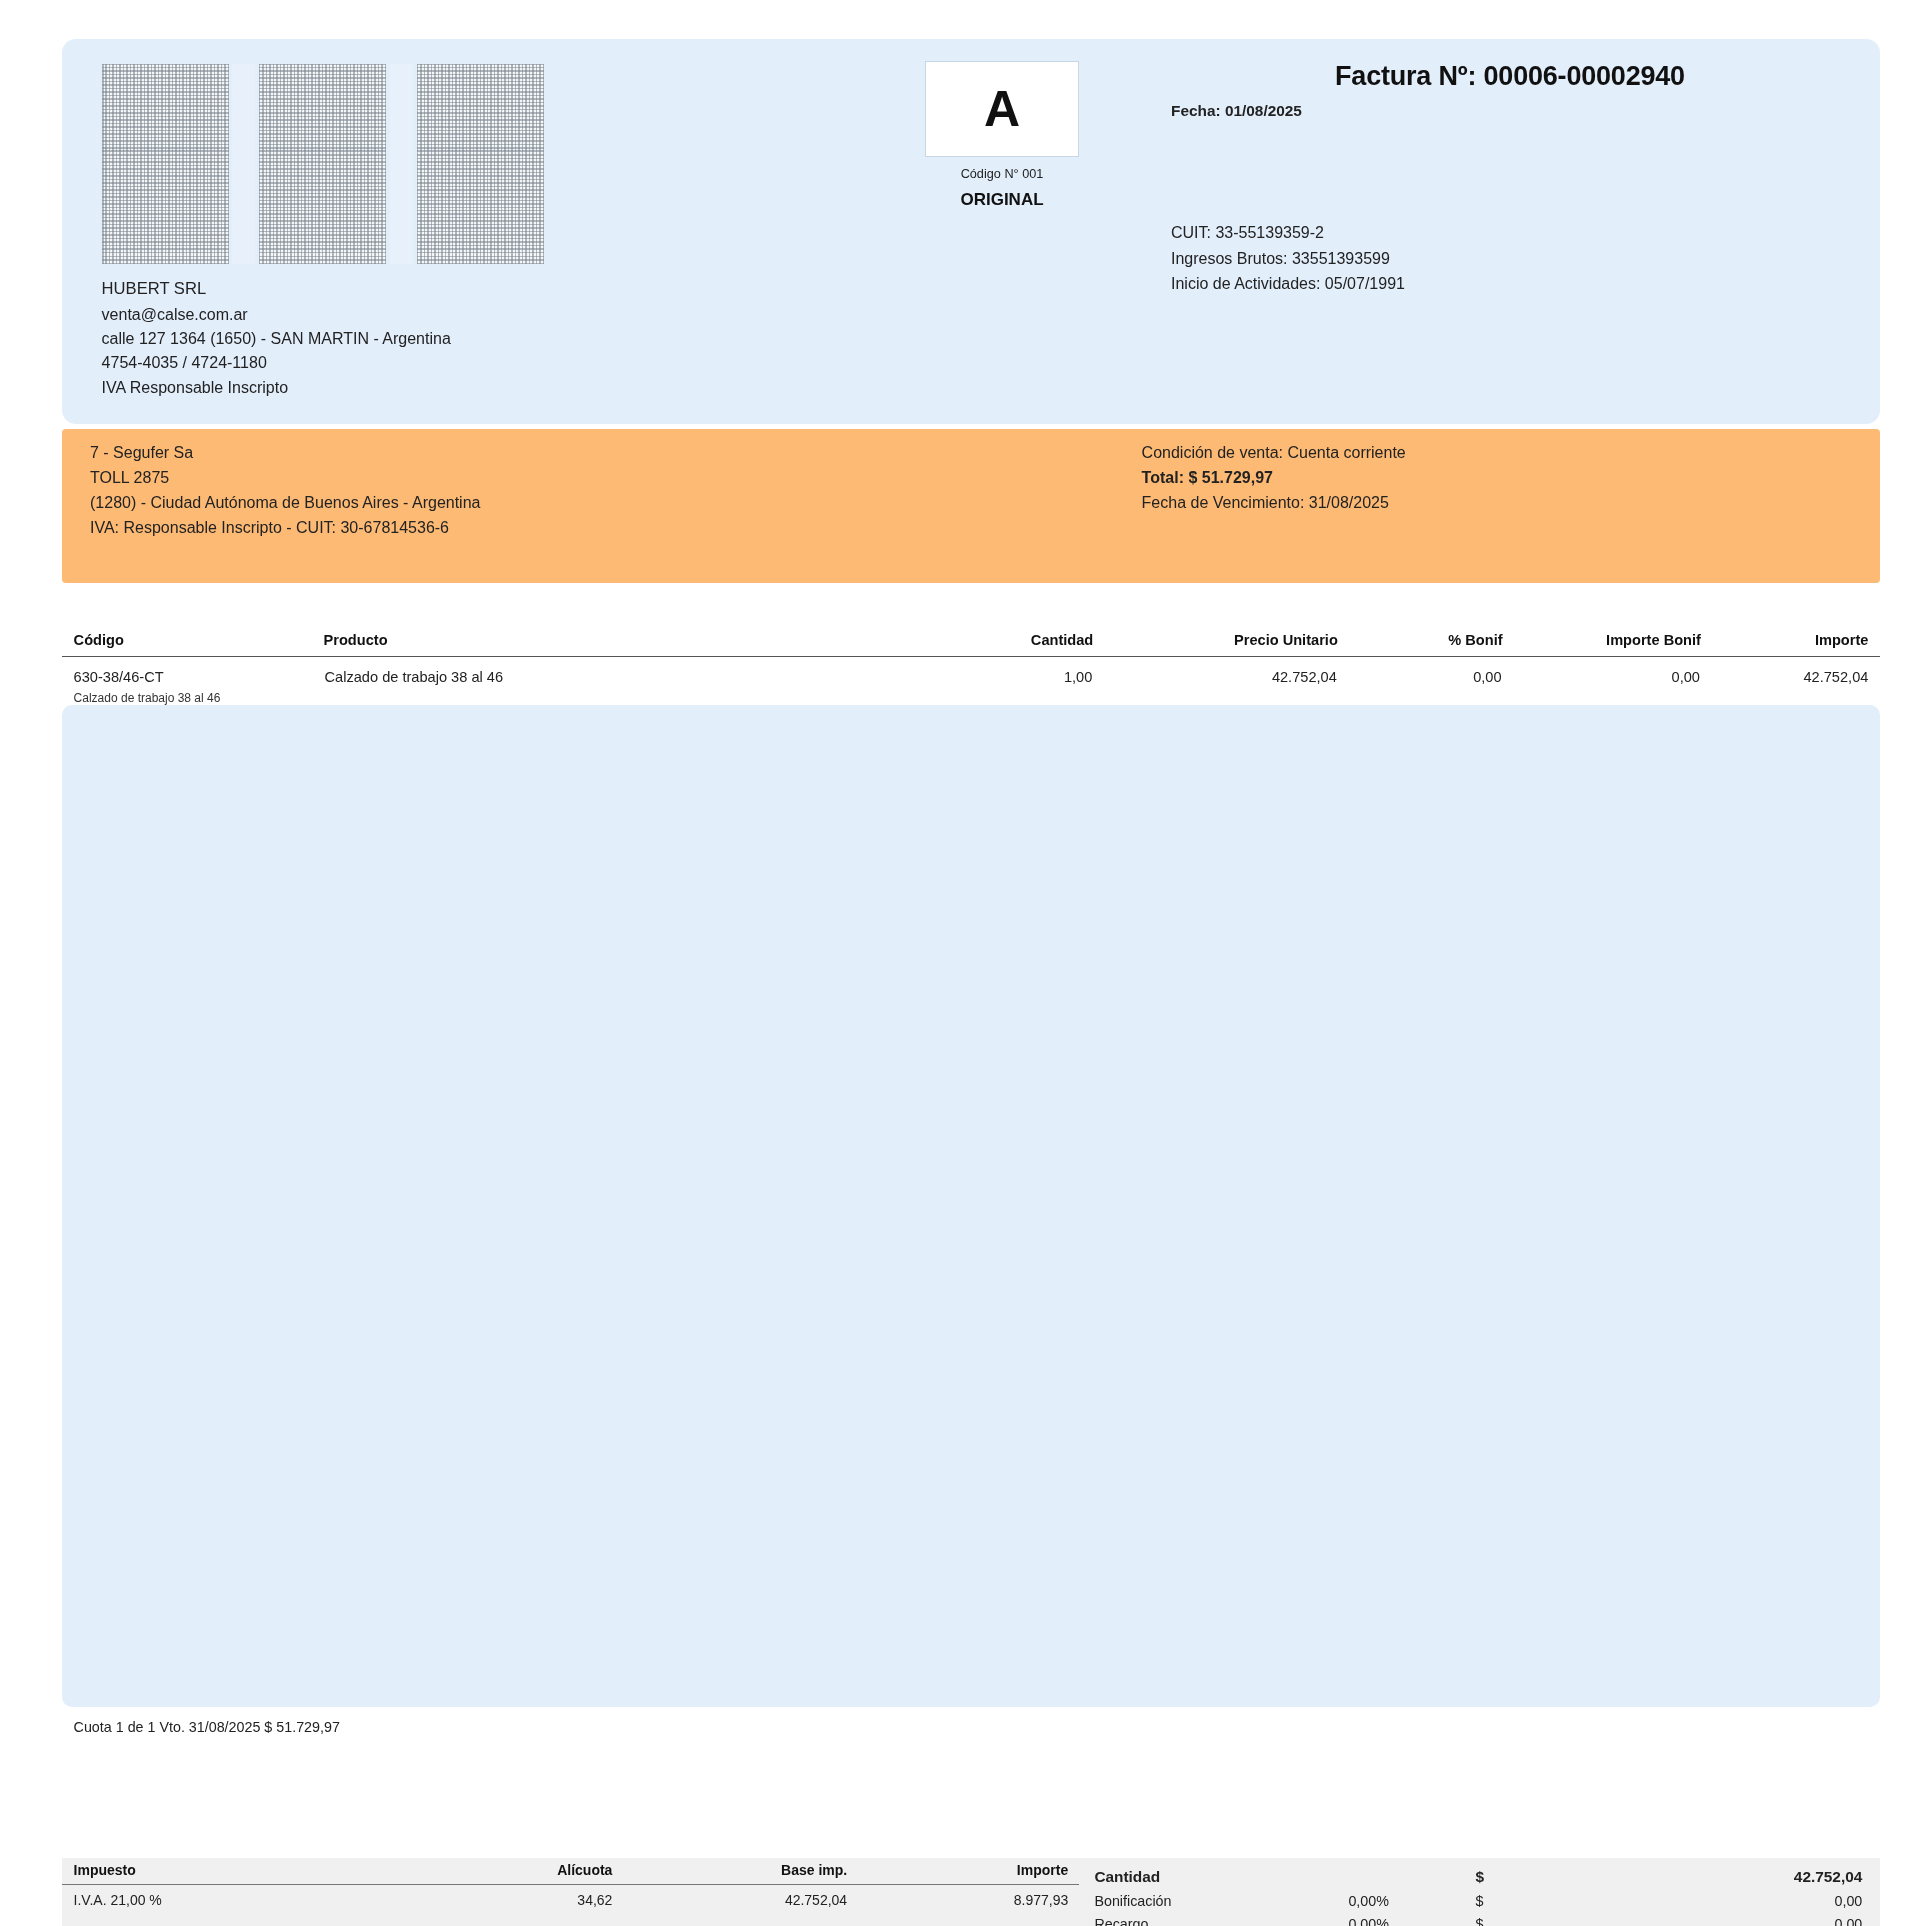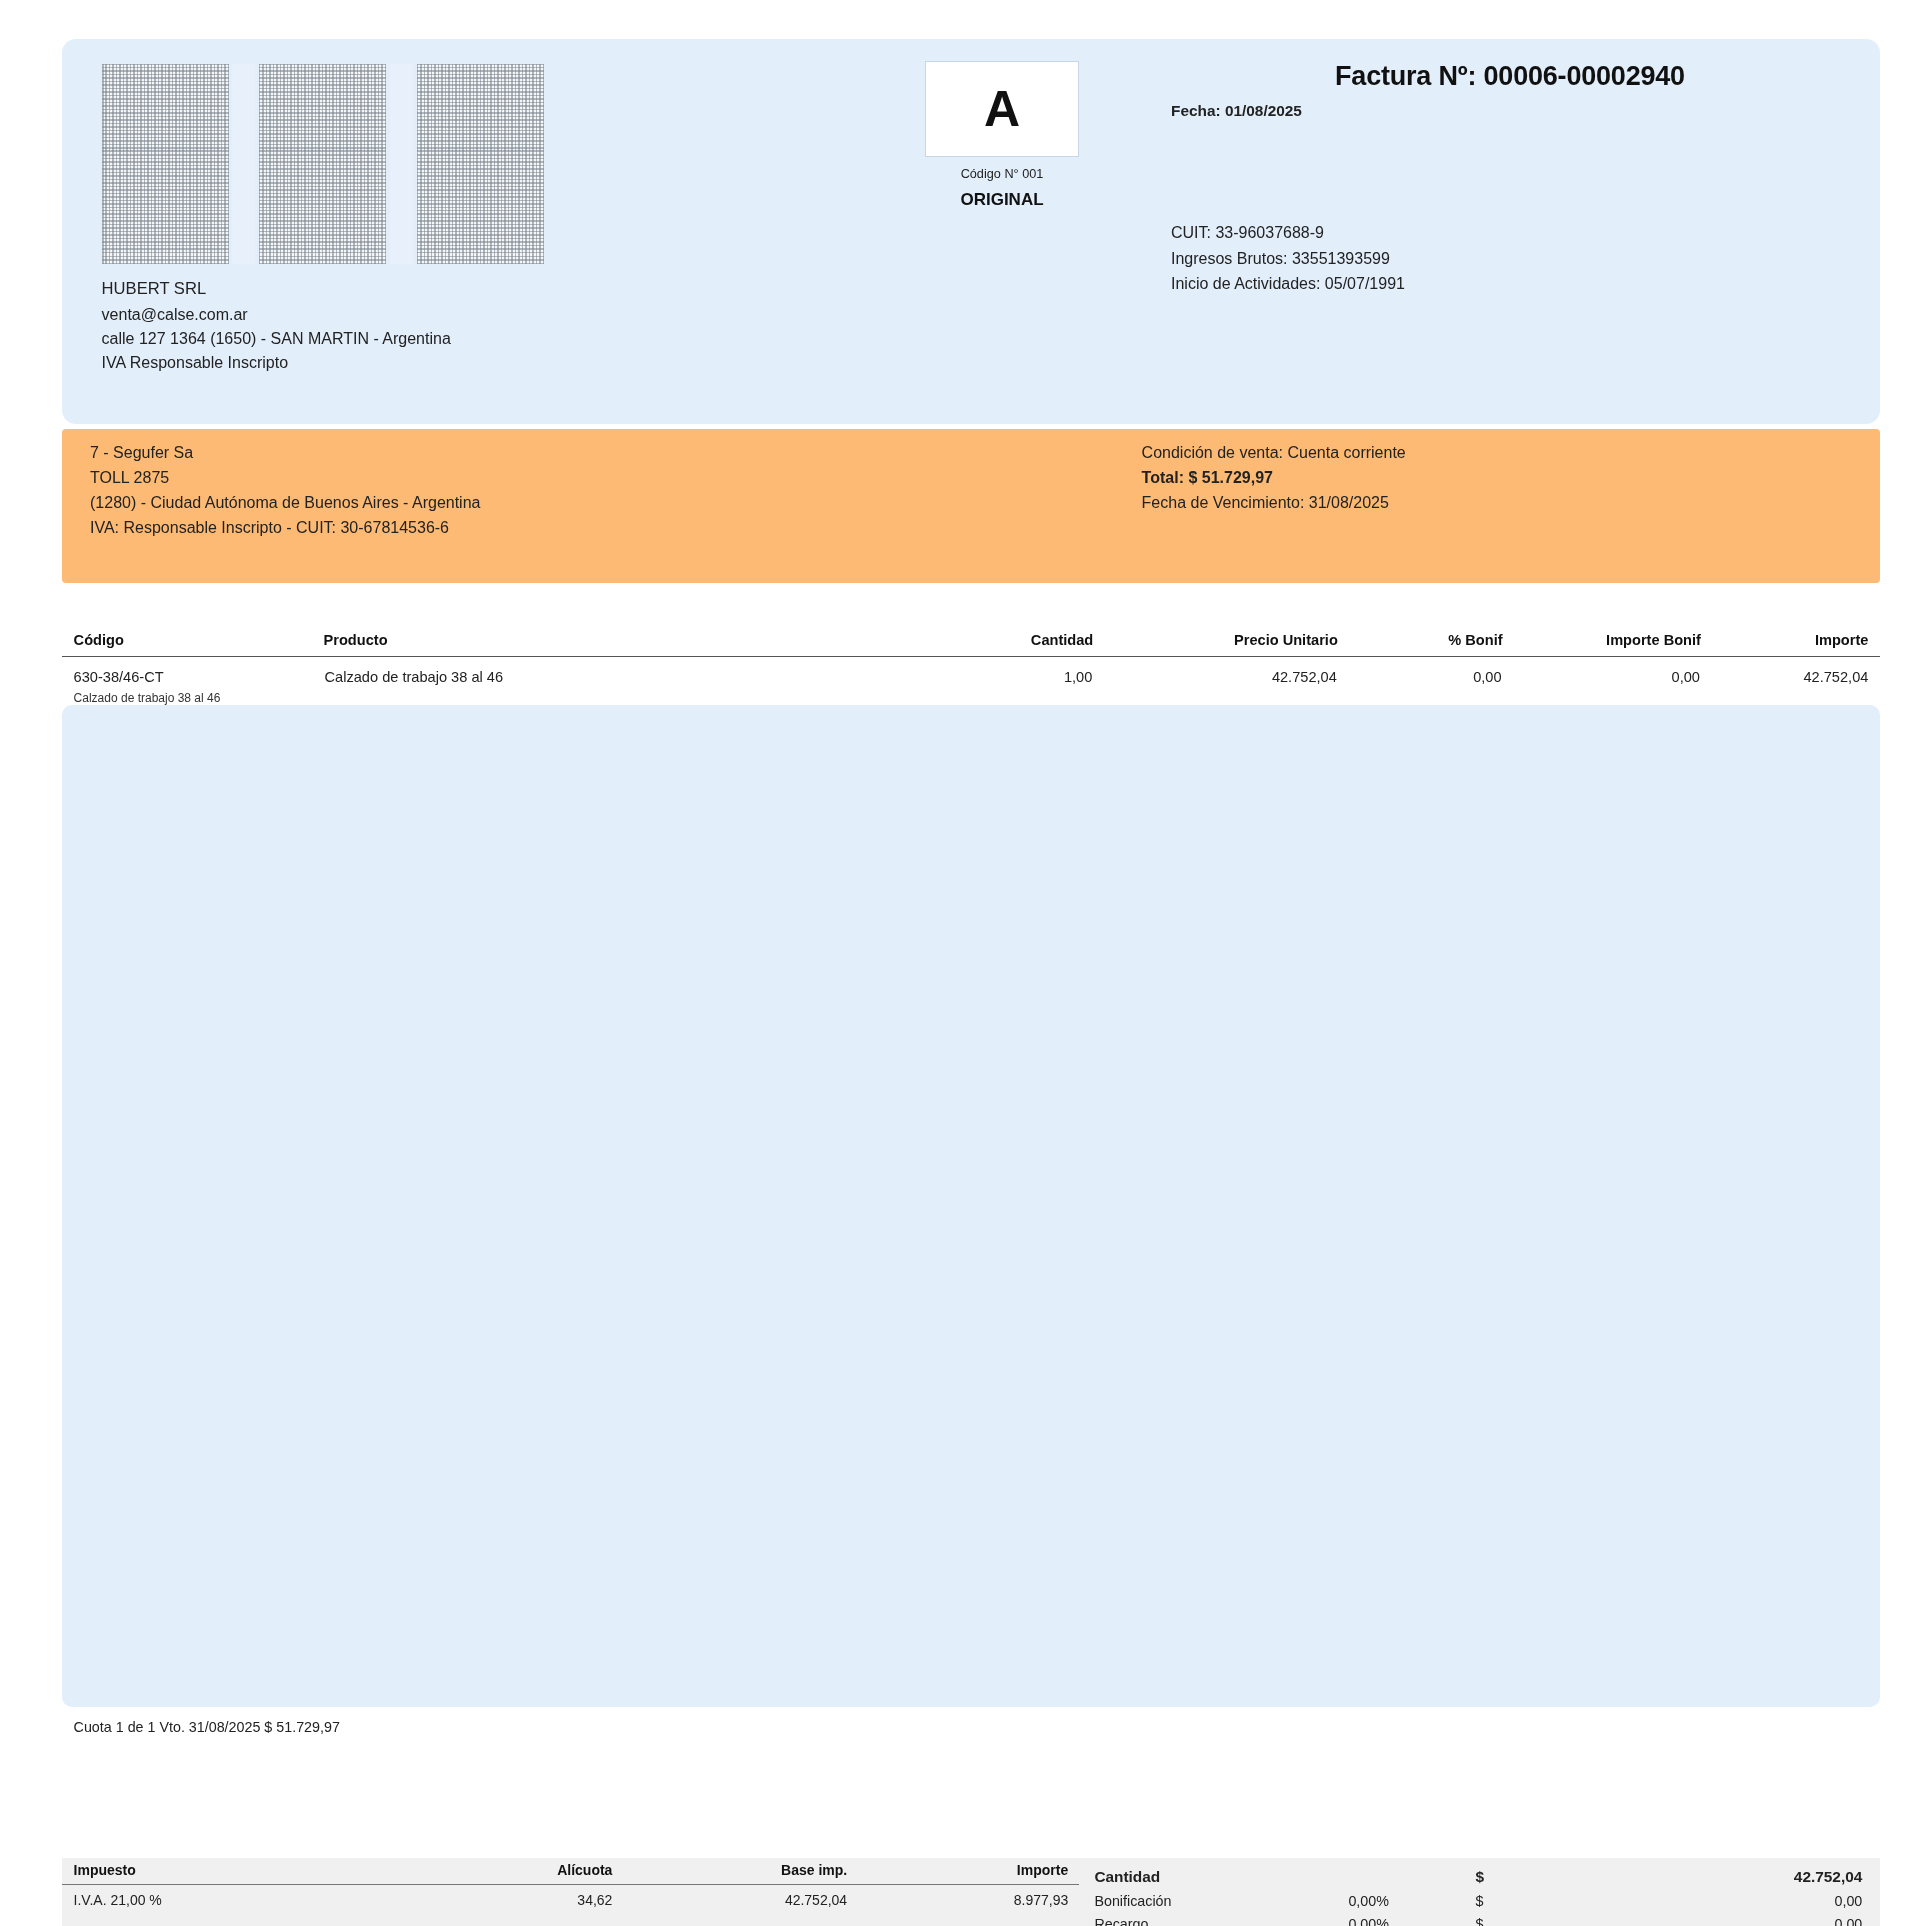--- a/index.html
+++ b/index.html
@@ -280,37 +280,38 @@
           <div class="logo-gap"></div>
           <div class="logo-tile t2"></div>
           <div class="logo-gap"></div>
           <div class="logo-tile t3"></div>
         </div>
 
         <div class="company-block">
           <div class="company-name">HUBERT SRL</div>
           <div>venta@calse.com.ar</div>
           <div>calle 127 1364 (1650) - SAN MARTIN - Argentina</div>
+          <div>4754-4035 / 4724-1180</div>
           <div>IVA Responsable Inscripto</div>
         </div>
       </div>
 
       <div class="a-box-wrap">
         <div class="a-box">
           <span class="a-letter">A</span>
         </div>
         <div class="codigo-n">Código N° 001</div>
         <div class="original">ORIGINAL</div>
       </div>
 
       <div class="hdr-right">
         <div class="factura-title">Factura Nº: 00006-00002940</div>
         <div class="factura-fecha">Fecha: 01/08/2025</div>
         <div class="fiscal-block">
-          <div>CUIT: 33-96037688-9</div>
+          <div>CUIT: 33-55139359-2</div>
           <div>Ingresos Brutos: 33551393599</div>
           <div>Inicio de Actividades: 05/07/1991</div>
         </div>
       </div>
     </div>
 
     <div class="client-strip">
       <div class="client-left">
         <div>7 - Segufer Sa</div>
         <div>TOLL 2875</div>

